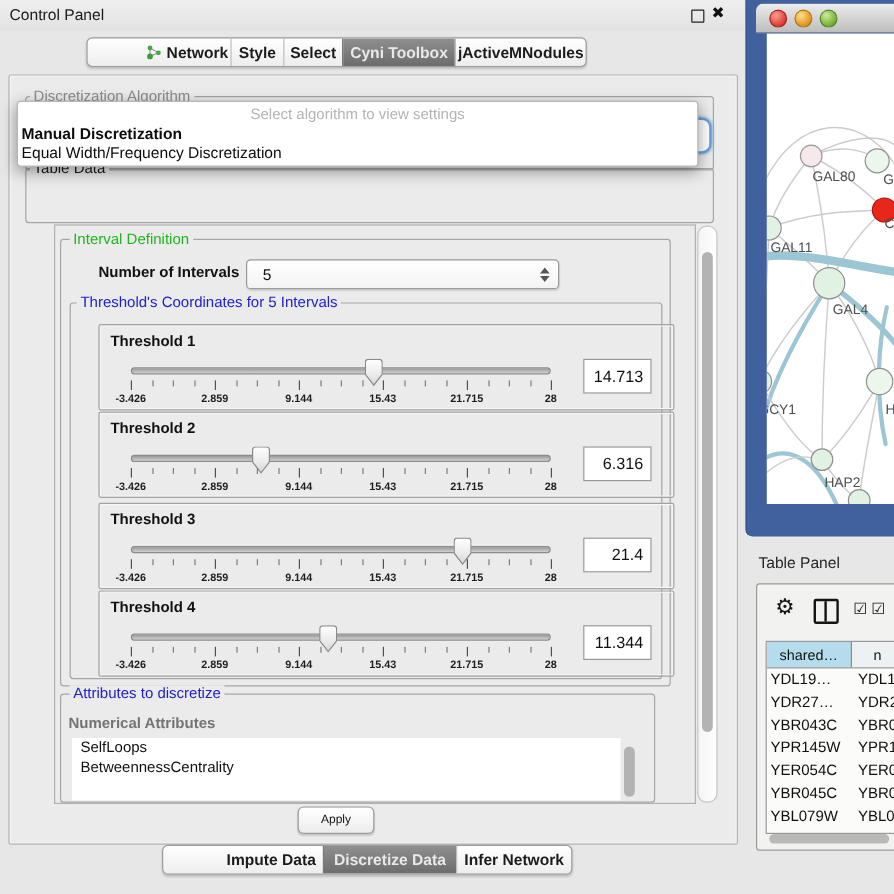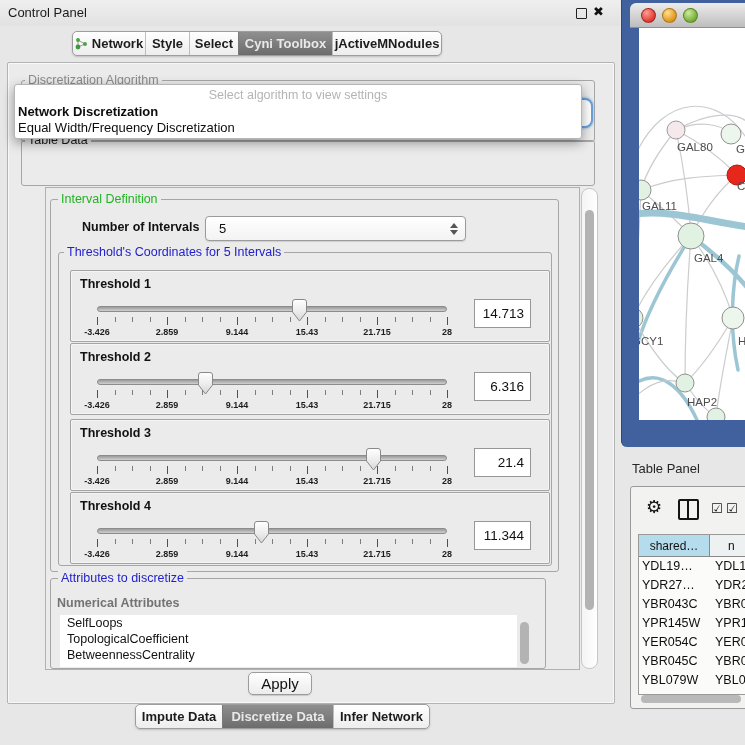--- a/index.html
+++ b/index.html
@@ -7,21 +7,21 @@
        font-family:"Liberation Sans",sans-serif;-webkit-font-smoothing:antialiased;}
   .abs{position:absolute;}
 
   
   #cp-titlebar{left:0;top:0;width:620px;height:26px;background:linear-gradient(#efefef,#e2e2e2);}
   #cp-title{left:8px;top:5px;font-size:13px;color:#1a1a1a;}
   #float-icon{left:576px;top:8px;width:9px;height:9px;border:1.5px solid #222;border-radius:1px;}
   #close-icon{left:593px;top:4px;font-size:13px;font-weight:bold;color:#111;font-family:"DejaVu Sans",sans-serif;}
 
   .seg{position:absolute;display:flex;border:1px solid #9d9d9d;border-radius:5px;overflow:hidden;
-       background:linear-gradient(#ffffff,#ededed);box-shadow:0 1px 2px rgba(0,0,0,.18);}
+       background:linear-gradient(#ffffff,#ededed);box-shadow:0 1px 2px rgba(0,0,0,.18);padding-left:47px;}
   .seg .tab{display:flex;align-items:center;justify-content:center;gap:4px;font-size:13px;font-weight:bold;
        color:#1c1c1c;border-left:1px solid #bdbdbd;box-sizing:border-box;cursor:default;}
   .seg .tab:first-child{border-left:none;}
   .seg .tab.selected{background:linear-gradient(#8f8f8f,#6c6c6c);color:#e9e9e9;border-left-color:#7a7a7a;}
   #top-tabs{left:72px;top:31px;height:23px;}
   #bottom-tabs{left:135px;top:704px;height:23px;}
 
   #main-panel{left:7px;top:62px;width:606px;height:640px;background:#ebebeb;border:1px solid #b3b3b3;
        border-radius:2px;box-shadow:inset 0 0 0 1px rgba(255,255,255,.65);}
 
@@ -60,21 +60,21 @@
        border:1px solid #c6c6c6;border-radius:8px;}
   #v-scroll-thumb{left:2.5px;top:21px;width:9px;height:400px;background:#b3b3b3;border-radius:5px;}
 
   #interval-group{left:4px;top:11px;width:507px;height:371px;}
   #interval-label{left:12px;top:4px;color:#21b421;}
   #numint-label{left:36px;top:32px;font-size:12.5px;font-weight:bold;color:#111;}
   #numint-combo{left:159px;top:28px;width:259px;height:23px;}
   #thresh-group{left:12px;top:64px;width:492px;height:312px;}
   #thresh-group-label{left:18px;top:57px;color:#2121cc;}
 
-  .threshold-row{position:absolute;left:24px;width:478px;height:70px;border:1px solid #a3a3a3;border-radius:2px;
+  .threshold-row{position:absolute;left:36px;width:478px;height:70px;border:1px solid #a3a3a3;border-radius:2px;
        box-shadow:inset 0 0 0 1px #f5f5f5;}
   .threshold-label{position:absolute;left:9px;top:6px;font-size:12.5px;font-weight:bold;color:#111;}
   .slider-area{position:absolute;left:26px;top:25px;width:350px;height:44px;}
   .slider-track{position:absolute;left:0;right:0;top:10px;height:4px;background:linear-gradient(#999,#d0d0d0);
        border:1px solid #8c8c8c;border-radius:3px;}
   .slider-thumb{position:absolute;top:3px;width:15px;height:23px;margin-left:-7.5px;}
   .ticks{position:absolute;left:0;right:0;top:21px;height:22px;}
   .tick{position:absolute;top:0;width:1px;height:5px;background:#7d7d7d;}
   .tick.major{height:8px;background:#505050;}
   .tick-label{position:absolute;top:10px;transform:translateX(-50%);font-size:9px;font-weight:bold;color:#1d1d1d;white-space:nowrap;}
@@ -84,21 +84,21 @@
 
   #attr-group{left:4px;top:390px;width:494px;height:89px;}
   #attr-group-label{left:12px;top:383px;color:#2121cc;}
   #numattr-label{left:11px;top:408px;font-size:12.5px;font-weight:bold;color:#737373;}
   #attr-list{left:14px;top:427px;width:457px;height:52px;background:#fff;overflow:hidden;}
   .attr-item{height:16px;line-height:16px;font-size:12.5px;color:#111;padding-left:7px;white-space:nowrap;}
   #attr-scroll-thumb{left:474px;top:434px;width:9px;height:42px;background:#b3b3b3;border-radius:5px;}
 
   #apply-btn{left:240px;top:609px;width:62px;height:21px;background:linear-gradient(#ffffff,#ececec);
        border:1px solid #9c9c9c;border-radius:5px;display:flex;align-items:center;justify-content:center;
-       font-size:15px;color:#111;box-shadow:0 1px 1px rgba(0,0,0,.15);}
+       font-size:10px;color:#111;box-shadow:0 1px 1px rgba(0,0,0,.15);}
 
   
   #net-frame{left:621px;top:0;width:124px;height:447px;background:#40619e;border-left:1px solid #2c4a7c;
        border-radius:0 0 0 6px;}
   #net-titlebar{position:absolute;left:8px;top:3px;width:116px;height:24px;border-radius:6px 0 0 0;
        background:linear-gradient(#ececec,#bdbdbd);border-bottom:1px solid #8f8f8f;}
   .light{position:absolute;top:5px;width:13px;height:13px;border-radius:50%;}
   #light-red{left:11px;background:radial-gradient(circle at 35% 30%,#ff9d94,#dd3b32 70%);border:1px solid rgba(110,10,10,.55);}
   #light-yellow{left:32px;background:radial-gradient(circle at 35% 30%,#ffe08a,#e0941f 70%);border:1px solid rgba(130,85,0,.55);}
   #light-green{left:53px;background:radial-gradient(circle at 35% 30%,#cdeb9a,#74ad36 70%);border:1px solid rgba(55,95,0,.55);}
@@ -159,21 +159,21 @@
 </div>
 
 <div class="abs" id="main-panel">
 
   <div class="group" id="algo-group"></div>
   <div class="group-label abs" id="algo-group-label">Discretization Algorithm</div>
   <div class="abs" id="algo-combo"></div>
 
   <div class="abs" id="algo-popup">
     <div class="ph">Select algorithm to view settings</div>
-    <div class="opt hl">Network Discretization</div>
+    <div class="opt hl">Manual Discretization</div>
     <div class="opt">Equal Width/Frequency Discretization</div>
   </div>
 
   <div class="group" id="tabledata-group"></div>
   <div class="group-label abs" id="tabledata-label">Table Data</div>
 
   <div class="abs" id="viewport">
 
     <div class="group" id="interval-group"></div>
     <div class="group-label abs" id="interval-label" style="color:#21b421;">Interval Definition</div>
@@ -375,21 +375,20 @@
     </div>
     <div class="value-box">11.344</div>
   </div>
       </div>
 
     <div class="group" id="attr-group"></div>
     <div class="group-label abs" id="attr-group-label" style="color:#2121cc;">Attributes to discretize</div>
     <div class="abs" id="numattr-label">Numerical Attributes</div>
     <div class="abs" id="attr-list">
       <div class="attr-item">SelfLoops</div>
-      <div class="attr-item">TopologicalCoefficient</div>
       <div class="attr-item">BetweennessCentrality</div>
     </div>
     <div class="abs" id="attr-scroll-thumb"></div>
   </div>
 
   <div class="abs" id="v-scrollbar">
     <div class="abs" id="v-scroll-thumb"></div>
   </div>
 
   <div class="abs" id="apply-btn">Apply</div>

